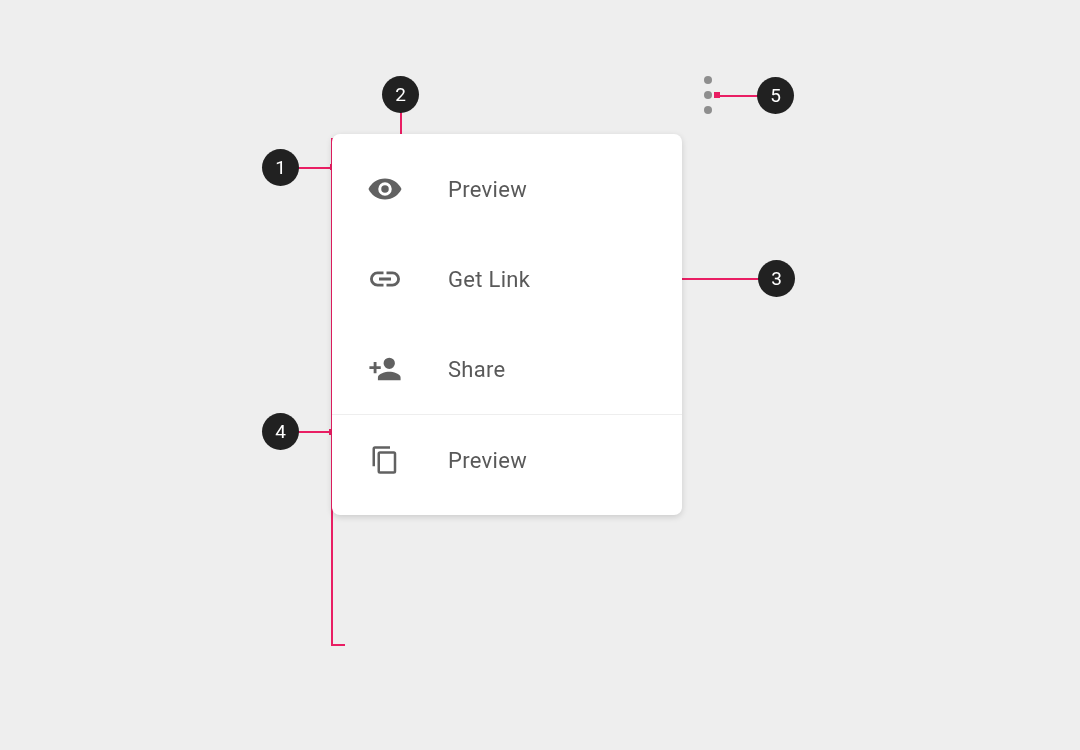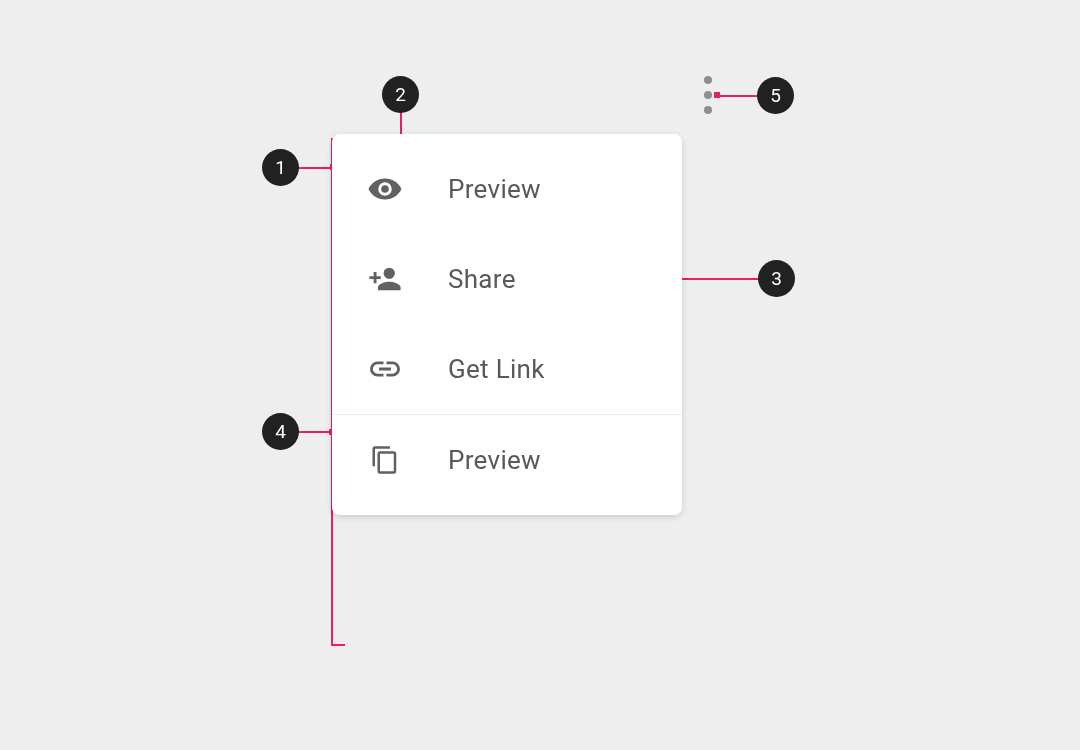--- a/index.html
+++ b/index.html
@@ -32,21 +32,21 @@
       width: 50px;
       display: flex;
       align-items: center;
       justify-content: center;
       margin-right: 38px;
     }
     .menu-item .icon-wrap svg {
       fill: #616161;
     }
     .menu-label {
-      font-size: 26px;
+      font-size: 22px;
       color: #595959;
       letter-spacing: 0.3px;
     }
     .divider {
       height: 1px;
       background: #eeeeee;
       margin: 0;
     }
     .overflow-icon {
       position: absolute;
@@ -113,34 +113,34 @@
     <span class="icon-wrap">
       <svg width="36" height="36" viewBox="0 0 24 24">
           <path d="M12 5C7 5 2.73 8.11 1 12c1.73 3.89 6 7 11 7s9.27-3.11 11-7c-1.73-3.89-6-7-11-7zm0 11.5A4.5 4.5 0 1 1 16.5 12 4.5 4.5 0 0 1 12 16.5zm0-7A2.5 2.5 0 1 0 14.5 12 2.5 2.5 0 0 0 12 9.5z"></path>
         </svg>
     </span>
     <span class="menu-label">Preview</span>
   </div>
 
   <div class="menu-item">
     <span class="icon-wrap">
+      <svg width="36" height="36" viewBox="0 0 24 24">
+          <path d="M3.9 12A3.1 3.1 0 0 1 7 8.9h4V7H7a5 5 0 0 0 0 10h4v-1.9H7A3.1 3.1 0 0 1 3.9 12zM17 7h-4v1.9h4a3.1 3.1 0 0 1 0 6.2h-4V17h4a5 5 0 0 0 0-10zM8 11h8v2H8z"></path>
+        </svg>
+    </span>
+    <span class="menu-label">Get Link</span>
+  </div>
+
+  <div class="menu-item">
+    <span class="icon-wrap">
       <svg width="34" height="34" viewBox="0 0 24 24">
           <path d="M15 12a4 4 0 1 0-4-4 4 4 0 0 0 4 4zm-9-2V7H4v3H1v2h3v3h2v-3h3v-2zm9 4c-2.67 0-8 1.34-8 4v2h16v-2c0-2.66-5.33-4-8-4z"></path>
         </svg>
     </span>
     <span class="menu-label">Share</span>
-  </div>
-
-  <div class="menu-item">
-    <span class="icon-wrap">
-      <svg width="36" height="36" viewBox="0 0 24 24">
-          <path d="M3.9 12A3.1 3.1 0 0 1 7 8.9h4V7H7a5 5 0 0 0 0 10h4v-1.9H7A3.1 3.1 0 0 1 3.9 12zM17 7h-4v1.9h4a3.1 3.1 0 0 1 0 6.2h-4V17h4a5 5 0 0 0 0-10zM8 11h8v2H8z"></path>
-        </svg>
-    </span>
-    <span class="menu-label">Get Link</span>
   </div>
 
   <div class="divider"></div>
 
   <div class="menu-item">
     <span class="icon-wrap">
       <svg width="30" height="34" viewBox="0 0 24 24">
           <path d="M16 1H4a2 2 0 0 0-2 2v14h2V3h12zm3 4H8a2 2 0 0 0-2 2v14a2 2 0 0 0 2 2h11a2 2 0 0 0 2-2V7a2 2 0 0 0-2-2zm0 16H8V7h11z"></path>
         </svg>
     </span>

